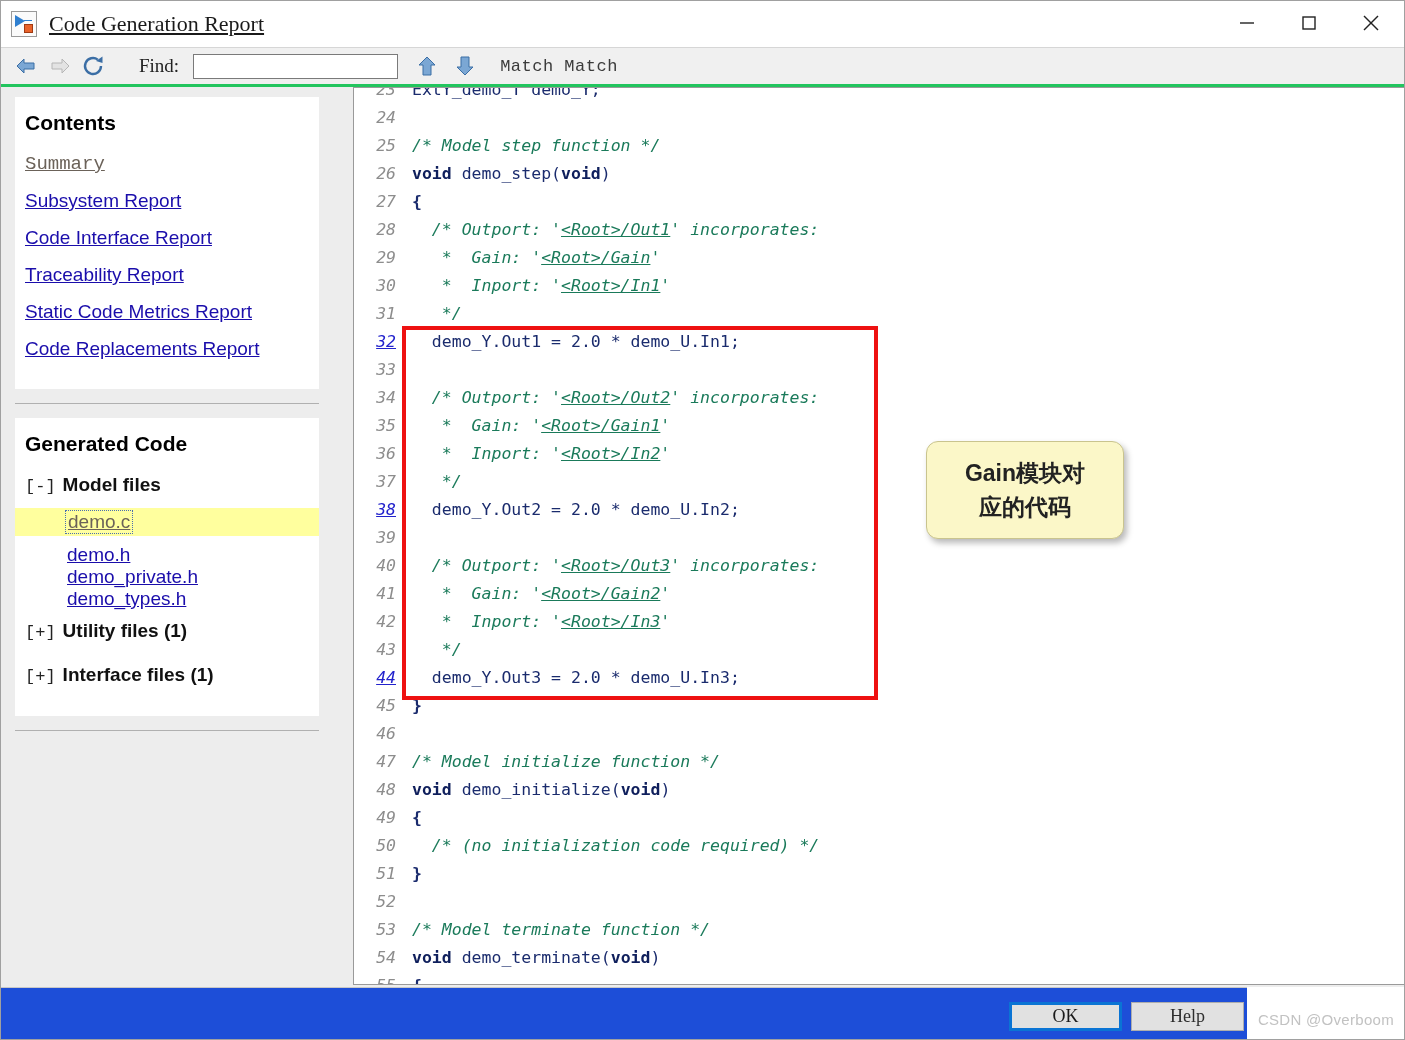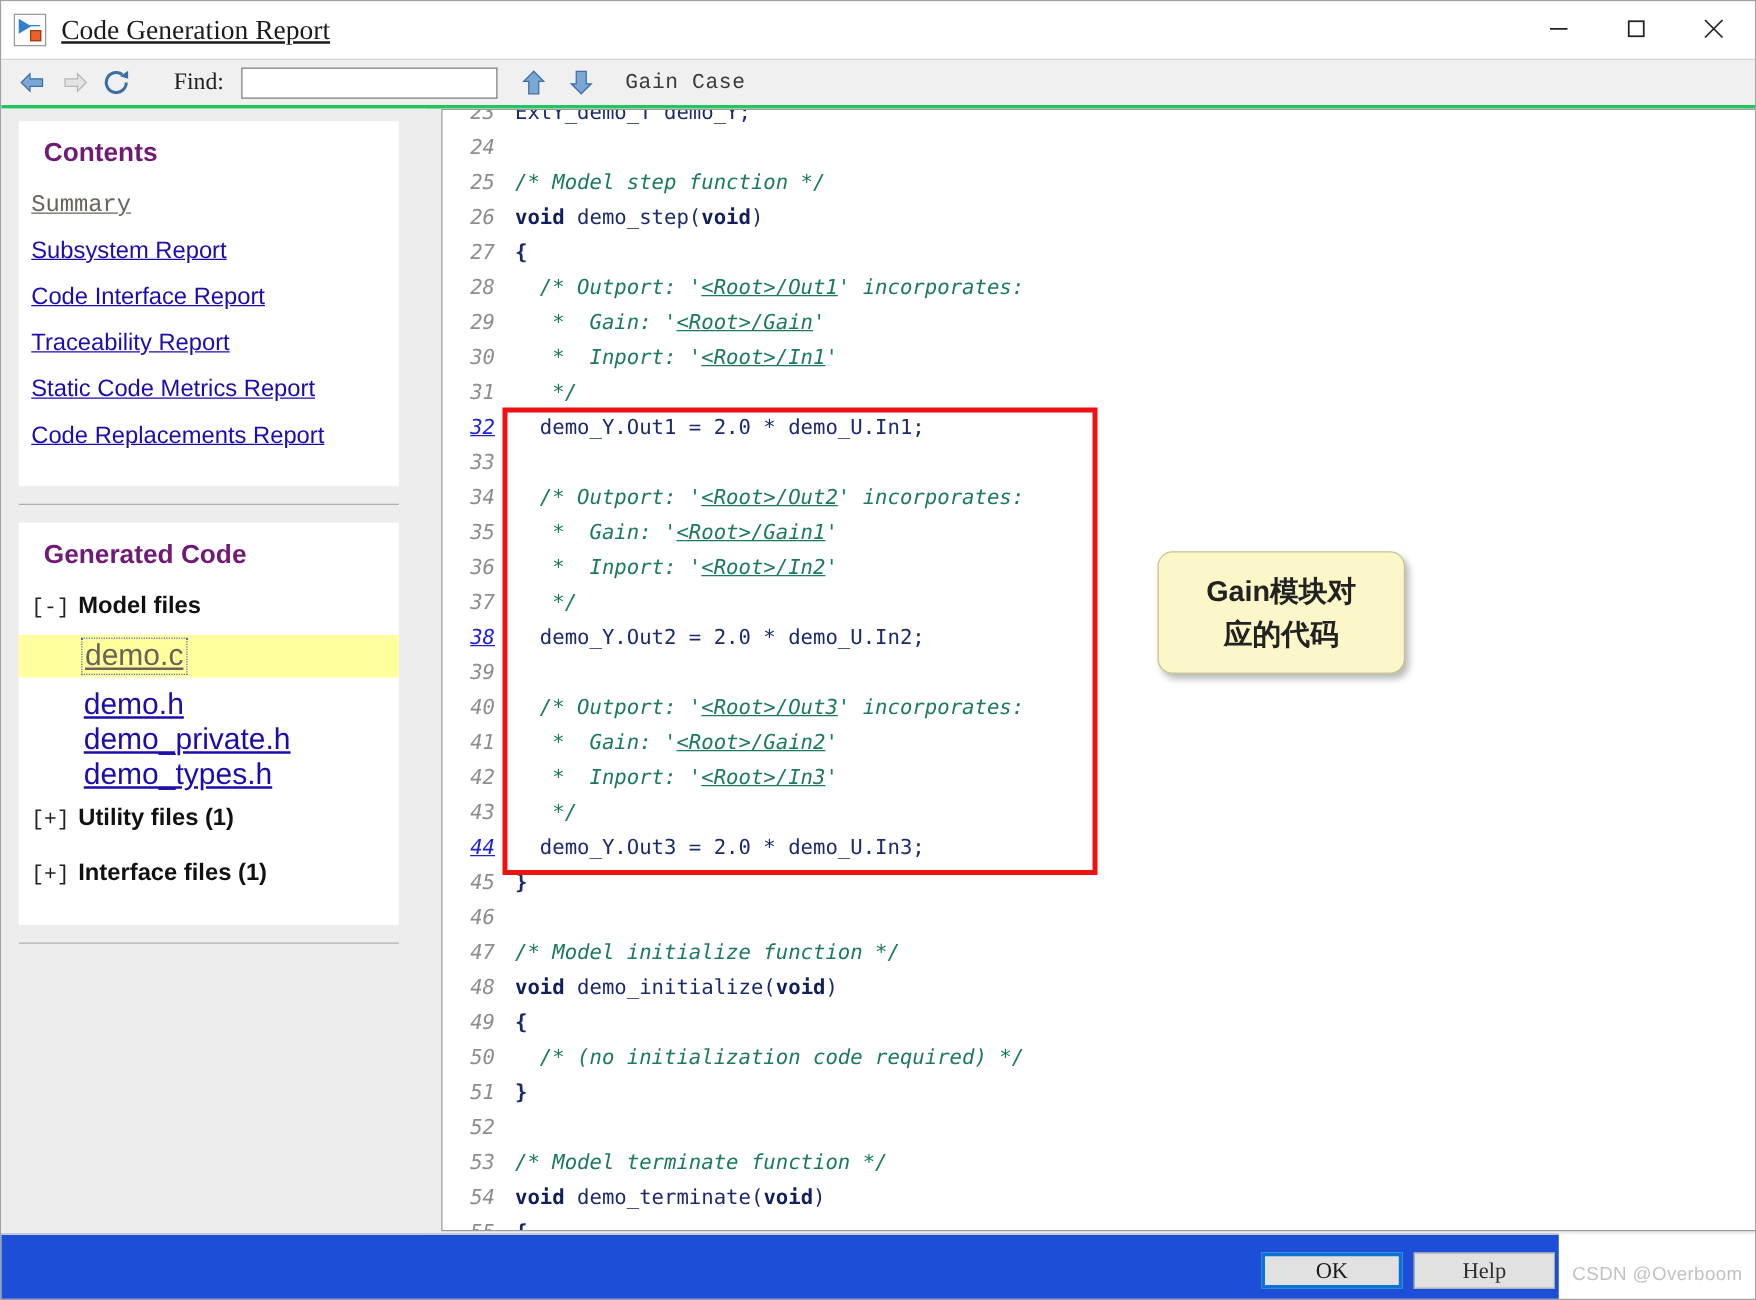--- a/index.html
+++ b/index.html
@@ -118,22 +118,22 @@
     box-sizing: border-box;
     padding: 0;
   }
   .panel {
     background: #ffffff;
     margin: 0 22px 0 14px;
     padding: 10px 0 14px 0;
   }
   #panel-contents { margin-top: 10px; padding-top: 14px; }
   .panel-title {
-    font-size: 21px; font-weight: bold; color: #701a75;
-    padding-left: 20px; margin-bottom: 18px;
+    font-size: 21px; font-weight: bold; color: #000000;
+    padding-left: 10px; margin-bottom: 18px;
   }
   .navlink {
     display: block;
     font-size: 19px;
     color: #1a0dab;
     text-decoration: underline;
     padding-left: 10px;
     margin-bottom: 15px;
     cursor: pointer;
     white-space: nowrap;
@@ -148,21 +148,21 @@
     font-size: 19px; font-weight: bold; color: #111;
     padding-left: 10px; margin-bottom: 12px;
     white-space: nowrap;
   }
   .tree-group .toggle {
     font-family: "Liberation Mono", monospace;
     font-weight: normal; color: #222; font-size: 17px;
     margin-right: 7px;
   }
   .tree-file {
-    font-size: 24px; color: #1a0dab;
+    font-size: 19px; color: #1a0dab;
     text-decoration: underline;
     padding-left: 52px; margin-bottom: 12px;
     cursor: pointer; white-space: nowrap;
   }
   .tree-file-row.selected {
     background: #ffff9e;
     padding-top: 2px; padding-bottom: 2px;
     margin-bottom: 8px;
   }
   .tree-file-row.selected .tree-file {
@@ -345,21 +345,21 @@
     <div class="tbicon" id="tb-up">
       <svg width="20" height="22" viewBox="0 0 20 22">
         <path d="M10 2 L18 10 L14 10 L14 20 L6 20 L6 10 L2 10 Z" fill="#7ba7d4" stroke="#3b6ea5" stroke-width="1"></path>
       </svg>
     </div>
     <div class="tbicon" id="tb-down">
       <svg width="20" height="22" viewBox="0 0 20 22">
         <path d="M10 20 L2 12 L6 12 L6 2 L14 2 L14 12 L18 12 Z" fill="#7ba7d4" stroke="#3b6ea5" stroke-width="1"></path>
       </svg>
     </div>
-    <div id="match-case">Gain Case</div>
+    <div id="match-case">Match Match</div>
   </div>
 
   <div id="content">
 
     <div id="sidebar">
 
       <div class="panel" id="panel-contents">
         <div class="panel-title">Contents</div>
         <a class="navlink visited">Summary</a>
         <a class="navlink">Subsystem Report</a>

